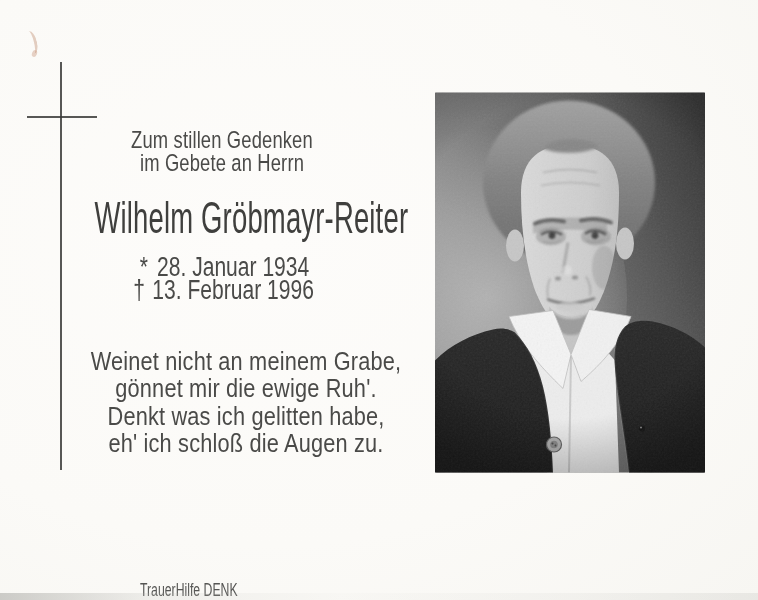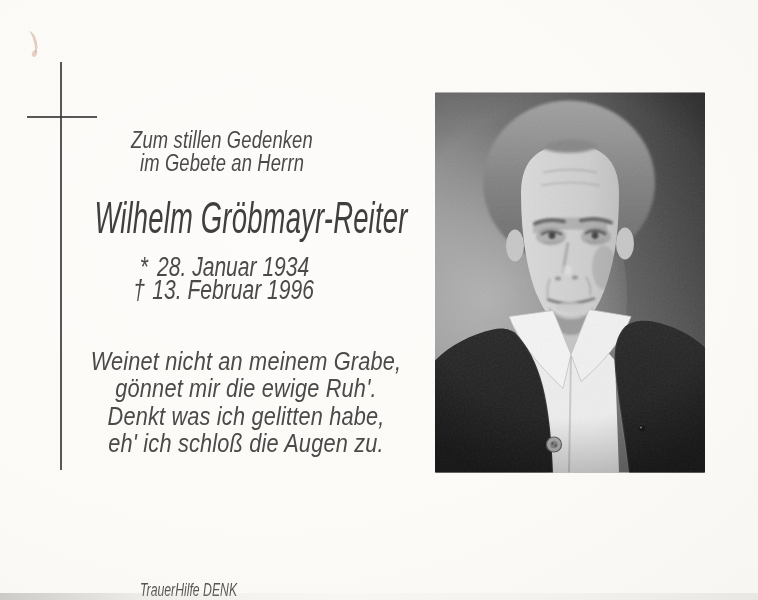--- a/index.html
+++ b/index.html
@@ -3,21 +3,20 @@
 <meta charset="utf-8">
 <style>
   * { margin:0; padding:0; box-sizing:border-box; }
   html,body { width:758px; height:600px; }
   body { font-family:"Liberation Sans", sans-serif; background:#e9e8e4; }
 
   .stage{
     position:relative; width:758px; height:600px; overflow:hidden;
     background:radial-gradient(ellipse at 35% 40%, #fdfcfa 0%, #fbfaf7 60%, #f7f6f2 100%);
     color:#474745;
-    font-style:italic;
   }
 
   
   .cross-v{ position:absolute; left:60px; top:62px; width:2px; height:408px;
             background:rgba(58,58,56,0.85); }
   .cross-h{ position:absolute; left:27px; top:116px; width:70px; height:2px;
             background:rgba(58,58,56,0.85); }
 
   
   .tblock{ position:absolute; text-align:center; white-space:nowrap; }

